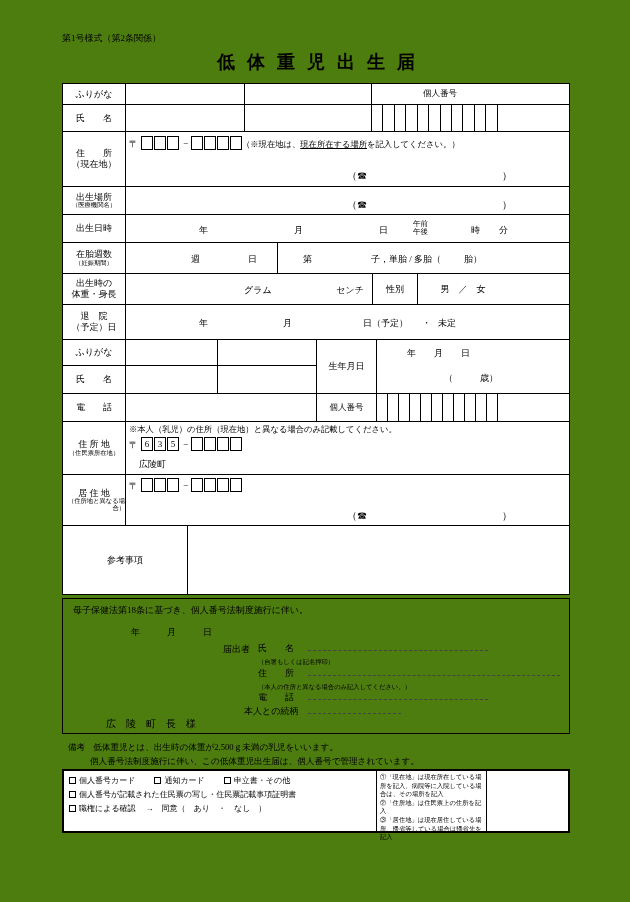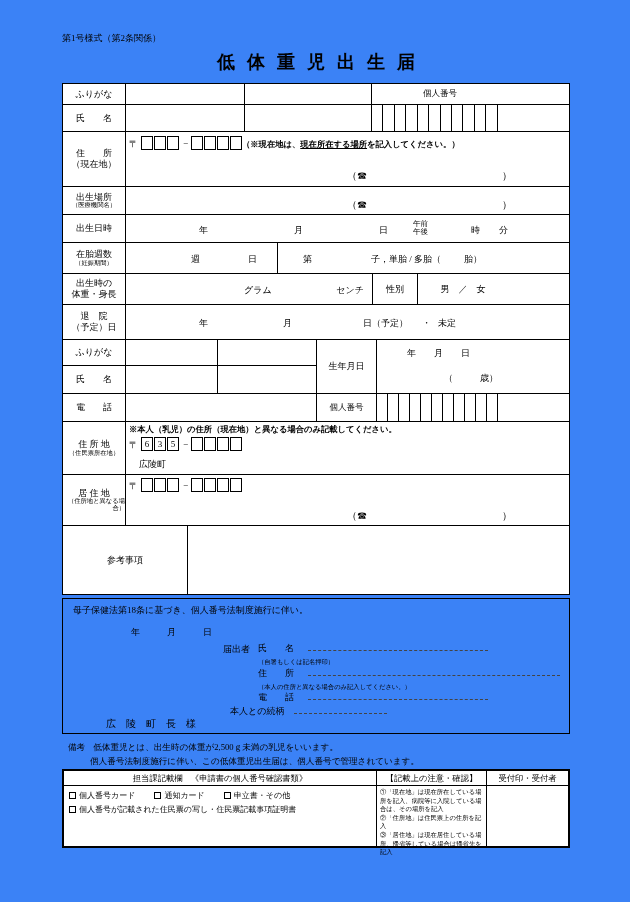--- a/index.html
+++ b/index.html
@@ -1,37 +1,37 @@
 <!DOCTYPE html>
 <html><head>
 <meta charset="utf-8">
 <style>
   html,body{margin:0;padding:0;background:#fff;}
   body{width:630px;height:902px;font-family:"Liberation Serif","DejaVu Serif",serif;color:#000;}
-  .sheet{position:relative;width:630px;height:902px;background:#3b82f6;overflow:hidden;}
+  .sheet{position:relative;width:630px;height:902px;background:#4d7c0f;overflow:hidden;}
   *{box-sizing:border-box;}
   .formno{position:absolute;left:62px;top:32px;font-size:9px;}
   .title{position:absolute;left:62px;top:50px;width:508px;text-align:center;font-size:18px;font-weight:bold;letter-spacing:12px;text-indent:12px;white-space:nowrap;}
 
   .maintable{position:absolute;left:62px;top:83px;width:508px;border:1px solid #000;background:#fff;}
   .flexwrap{display:flex;}
   .colA{width:61px;border-right:1px solid #000;display:flex;flex-direction:column;}
   .seccell{display:flex;flex-direction:column;justify-content:center;align-items:center;font-size:9.5px;line-height:1.5;}
   .sec2{border-top:1px solid #000;}
   .rows{flex:1;display:flex;flex-direction:column;}
   .frow{display:flex;border-top:1px solid #000;}
   .frow.first{border-top:none;}
   .lcell{width:63px;border-right:1px solid #000;display:flex;flex-direction:column;justify-content:center;align-items:center;font-size:9px;line-height:1.2;text-align:right;}
   .sub{font-size:6.3px;line-height:1.1;}
   .ccell{flex:1;position:relative;font-size:9px;}
   .scell{position:relative;font-size:9px;}
   .bl{border-left:1px solid #000;}
   .abs{position:absolute;white-space:nowrap;}
   .ctr{display:flex;align-items:center;justify-content:center;}
-  .note-sm{font-size:8.3px;font-weight:bold;}
+  .note-sm{font-size:8.3px;}
   .pn{display:flex;height:100%;width:100%;}
   .pn>span{flex:1;border-left:1px solid #000;}
   .pn>span:first-child{border-left:none;}
   .pbgroup{position:absolute;display:flex;align-items:center;}
   .pb{width:12px;height:14px;border:1px solid #000;margin-right:1px;font-size:9px;text-align:center;line-height:13px;}
   .pdash{margin:0 3px;}
   .phone{font-size:10px;}
   .ampm{font-size:7.5px;line-height:1.1;}
   .u{text-decoration:underline;}
 
@@ -310,54 +310,47 @@
       <span class="flabel">氏　　名</span><span class="dotline" style="width:180px;"></span>
     </div>
     <span class="abs fnote" style="left:195px;top:59px;">（自署もしくは記名押印）</span>
     <div class="abs" style="left:195px;top:68px;">
       <span class="flabel">住　　所</span><span class="dotline" style="width:252px;"></span>
     </div>
     <span class="abs fnote" style="left:195px;top:84px;">（本人の住所と異なる場合のみ記入してください。）</span>
     <div class="abs" style="left:195px;top:92px;">
       <span class="flabel">電　　話</span><span class="dotline" style="width:180px;"></span>
     </div>
-    <div class="abs" style="left:167px;top:106px;">
+    <div class="abs" style="left:181px;top:106px;">
       <span style="margin-right:10px;">本人との続柄</span><span class="dotline" style="width:93px;"></span>
     </div>
     <span class="abs" style="left:43px;top:118px;font-size:10px;">広　陵　町　長　様</span>
   </div>
 
   <div class="remark1">
     <span style="margin-right:8px;">備考</span><span>低体重児とは、出生時の体重が2,500ｇ未満の乳児をいいます。</span>
   </div>
   <div class="remark2">
     <span>個人番号法制度施行に伴い、この低体重児出生届は、個人番号で管理されています。</span>
   </div>
 
   <div class="btable">
-    <div class="bhead">
-      <div class="bcol1">
-          <span>担当課記載欄　《申請書の個人番号確認書類》</span>
-        </div>
-      <div class="bcol2 bl">
-          <span>【記載上の注意・確認】</span>
-        </div>
-      <div class="bcol3 bl">
-          <span>受付印・受付者</span>
-        </div>
-    </div>
     <div class="bbody">
       <div class="bcol1 bcheck">
         <div>
           <span><span class="cb"></span><span>個人番号カード</span></span>
           <span style="margin-left:17px;"><span class="cb"></span><span>通知カード</span></span>
           <span style="margin-left:17px;"><span class="cb"></span><span>申立書・その他</span></span>
         </div>
         <div>
           <span><span class="cb"></span><span>個人番号が記載された住民票の写し・住民票記載事項証明書</span></span>
+        </div>
+        <div>
+          <span><span class="cb"></span><span>職権による確認</span></span>
+          <span style="margin-left:8px;">→　同意（　あり　・　なし　）</span>
         </div>
       </div>
       <div class="bcol2 bl bnotes">
         <div>①「現在地」は現在所在している場所を記入、病院等に入院している場合は、その場所を記入</div>
         <div>②「住所地」は住民票上の住所を記入</div>
         <div>③「居住地」は現在居住している場所、帰省等している場合は帰省先を記入</div>
       </div>
       <div class="bcol3 bl"></div>
     </div>
   </div>

